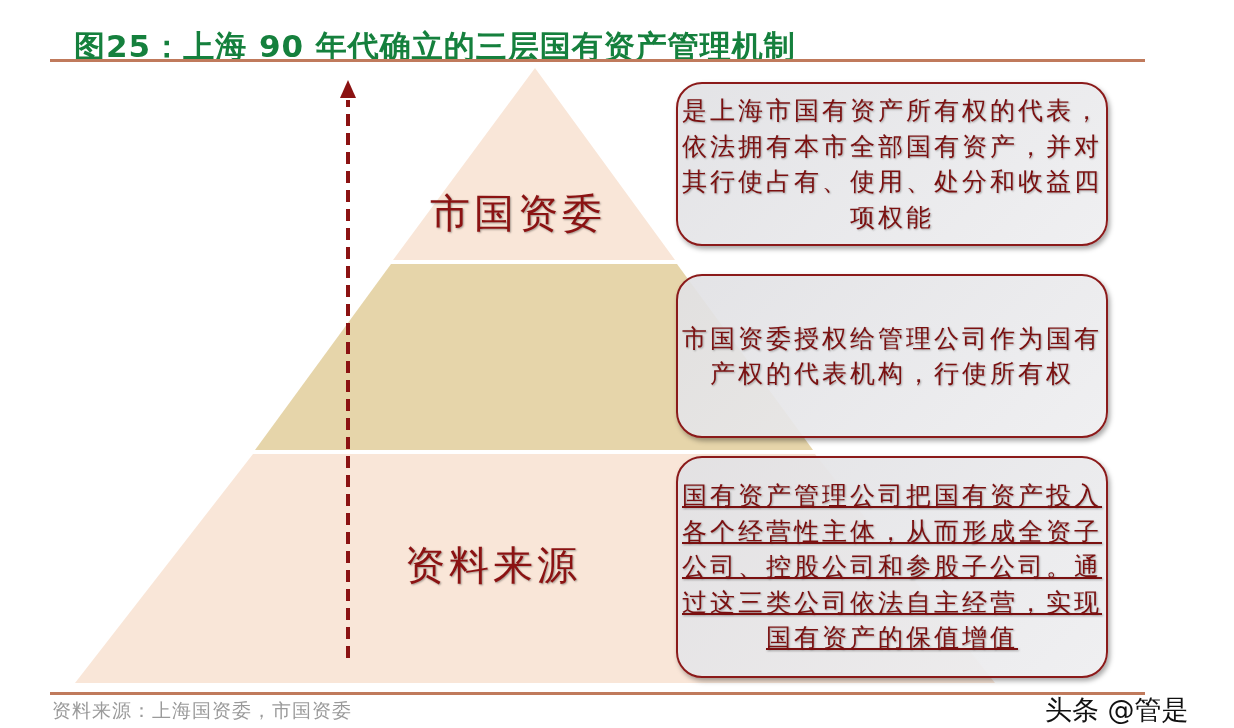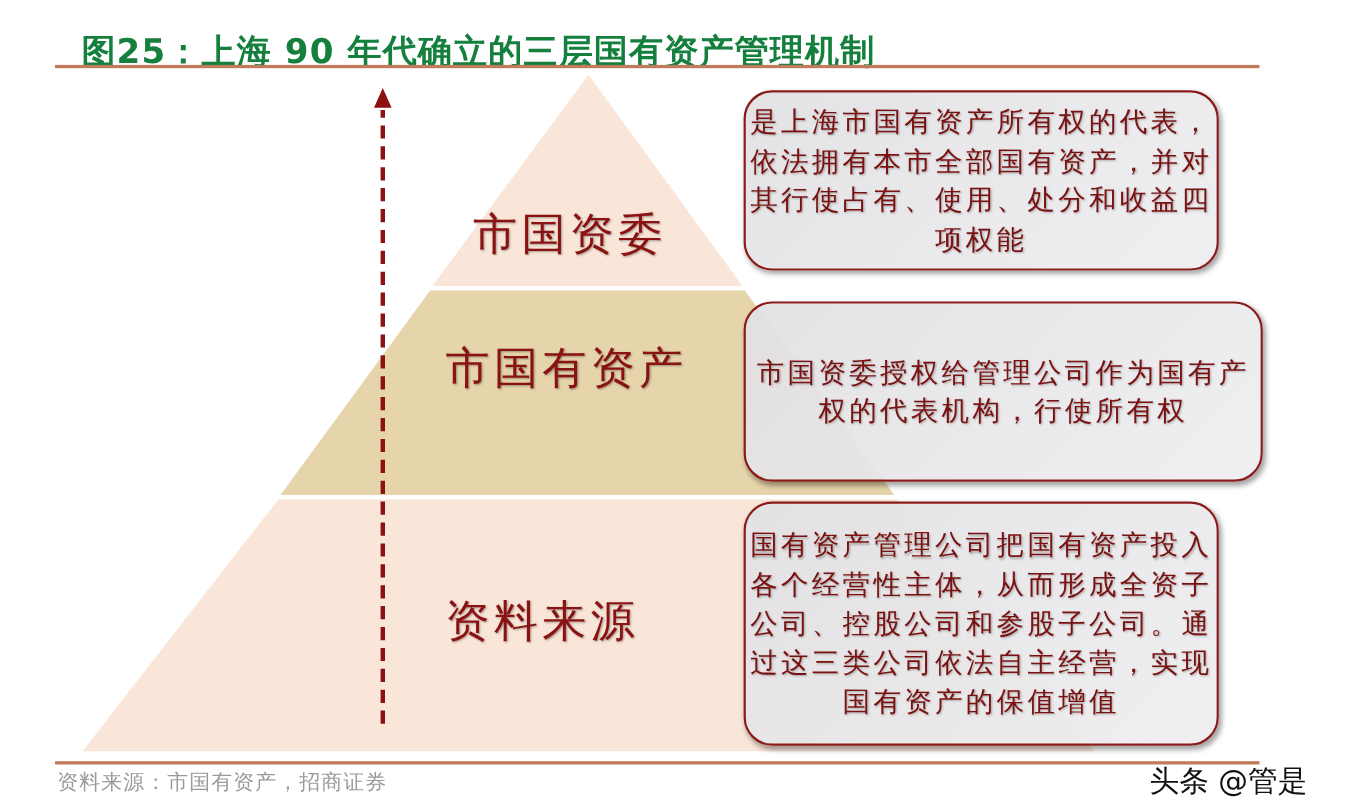--- a/index.html
+++ b/index.html
@@ -40,32 +40,31 @@
 
   <g>
     <line x1="348" y1="658" x2="348" y2="100" stroke="#8b1212" stroke-width="4" stroke-dasharray="12,7"></line>
     <polygon points="348,80 340,98 356,98" fill="#8b1212"></polygon>
   </g>
 </svg>
 
 <div class="layer-label" style="left:430px; top:188px; width:210px;">市国资委</div>
 
 <div class="layer-label" style="left:405px; top:310px; width:260px;">
-  <div>市国有资产</div>
 </div>
 
 <div class="layer-label" style="left:405px; top:540px; width:260px;">资料来源</div>
 
 <div class="box" style="left:676px; top:82px; width:432px; height:164px;">
   <span>是上海市国有资产所有权的代表，依法拥有本市全部国有资产，并对其行使占有、使用、处分和收益四项权能</span>
 </div>
 
-<div class="box" style="left:676px; top:274px; width:472px; height:164px;">
+<div class="box" style="left:676px; top:274px; width:432px; height:164px;">
   <span>市国资委授权给管理公司作为国有产权的代表机构，行使所有权</span>
 </div>
 
-<div class="box" style="left:676px; top:456px; width:432px; height:222px;">
+<div class="box" style="left:676px; top:456px; width:432px; height:222px;text-decoration:underline;">
   <span>国有资产管理公司把国有资产投入各个经营性主体，从而形成全资子公司、控股公司和参股子公司。通过这三类公司依法自主经营，实现国有资产的保值增值</span>
 </div>
 
 <div class="rule rule-bottom"></div>
-<div class="source">资料来源：市国有资产，招商证券</div>
+<div class="source">资料来源：上海国资委，市国资委</div>
 <div class="watermark">头条 @管是</div>
 
 </body></html>

